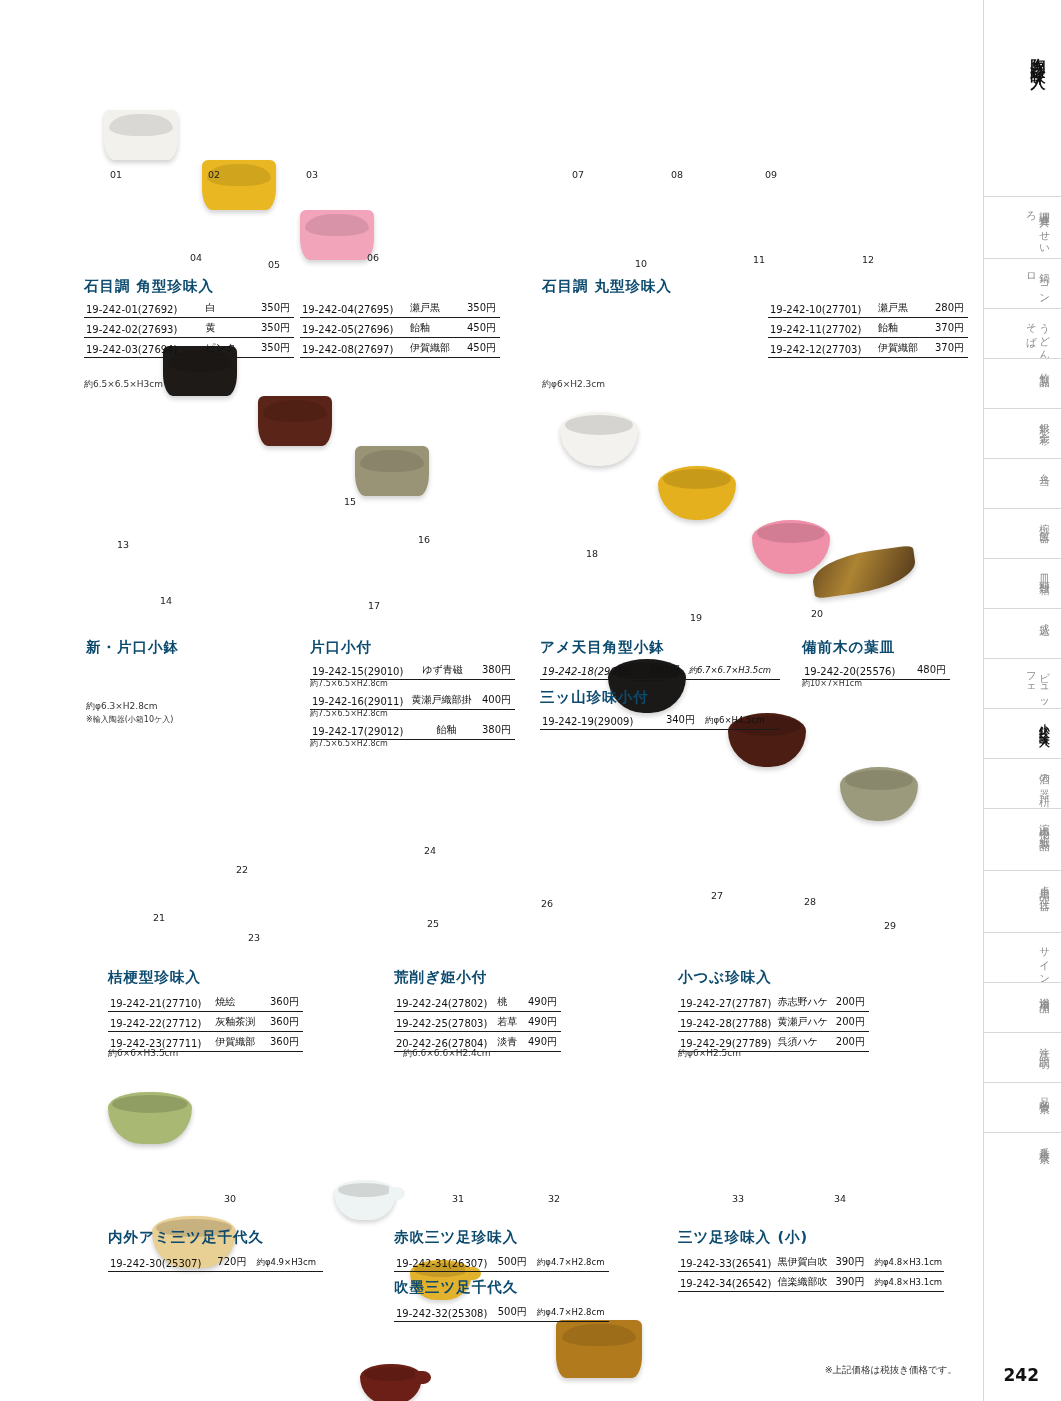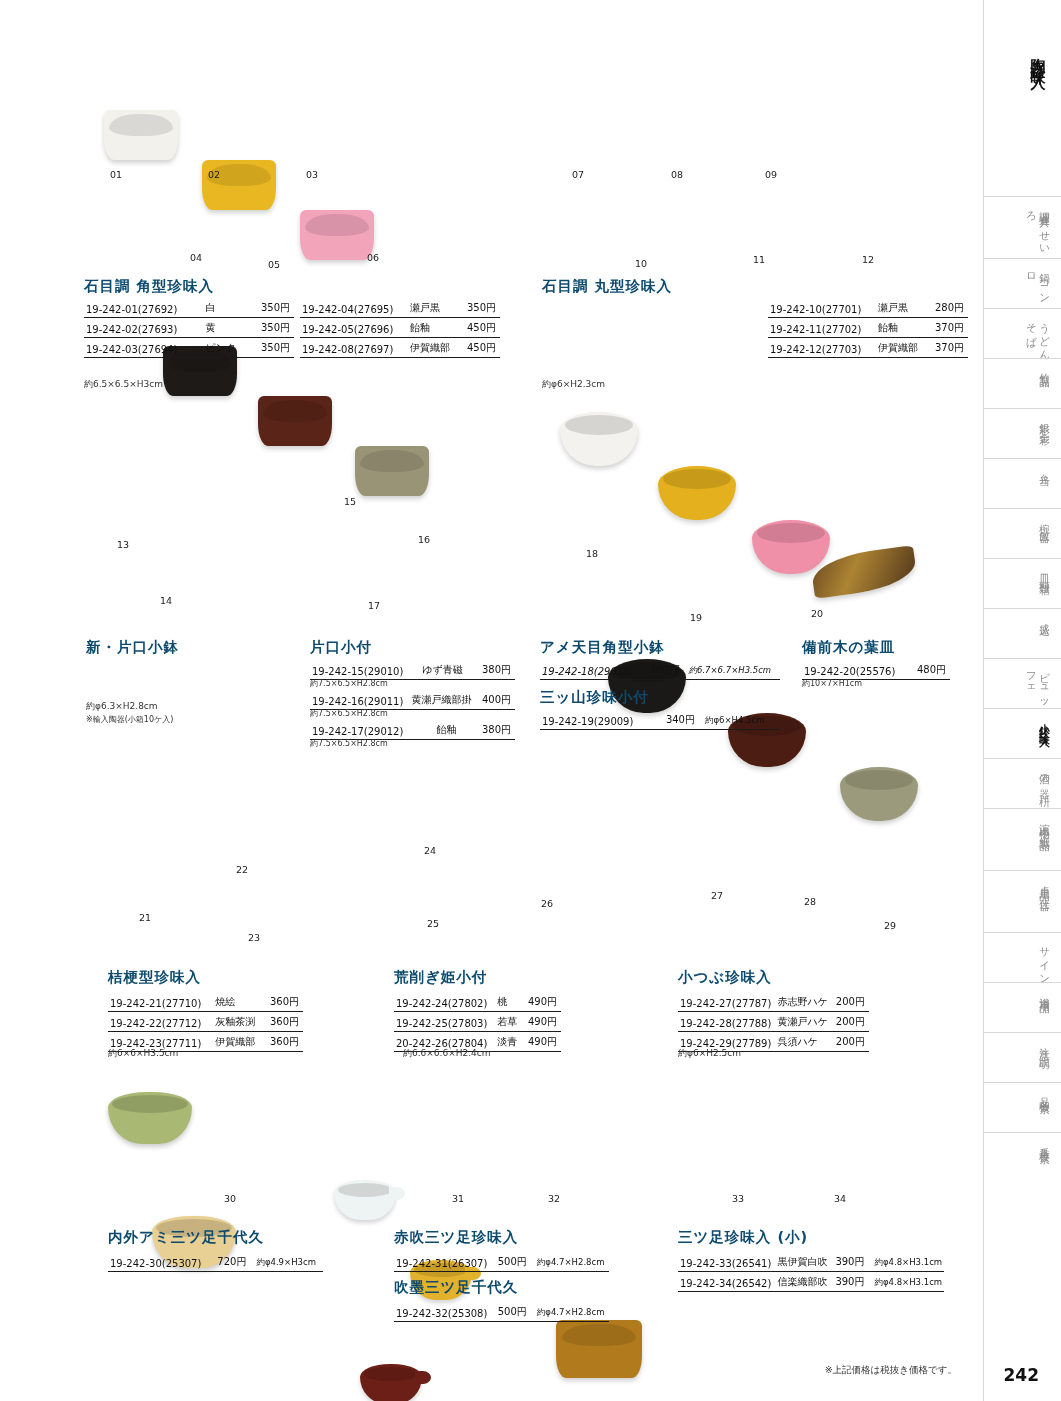--- a/index.html
+++ b/index.html
@@ -384,21 +384,21 @@
     <tbody>
         <tr>
       <td class="code">19-242-20(25576)</td>
       <td class="price">480円</td>
     </tr>
   </tbody>
     </table>
   <div class="note sub" style="left:802px; top:678px;">約10×7×H1cm</div>
 
   <div class="cap" style="left:222px; top:864px;">22</div>
-  <div class="cap" style="left:125px; top:912px;">21</div>
+  <div class="cap" style="left:125px; top:912px;text-align:right;">21</div>
   <div class="cap" style="left:234px; top:932px;">23</div>
 
   <div class="section-title" style="left:108px; top:968px;">桔梗型珍味入</div>
   <table class="pricing" style="left:108px; top:992px; width:195px;">
     <tbody>
         <tr>
       <td class="code">19-242-21(27710)</td>
       <td class="name">焼絵</td>
       <td class="price">360円</td>
     </tr>

